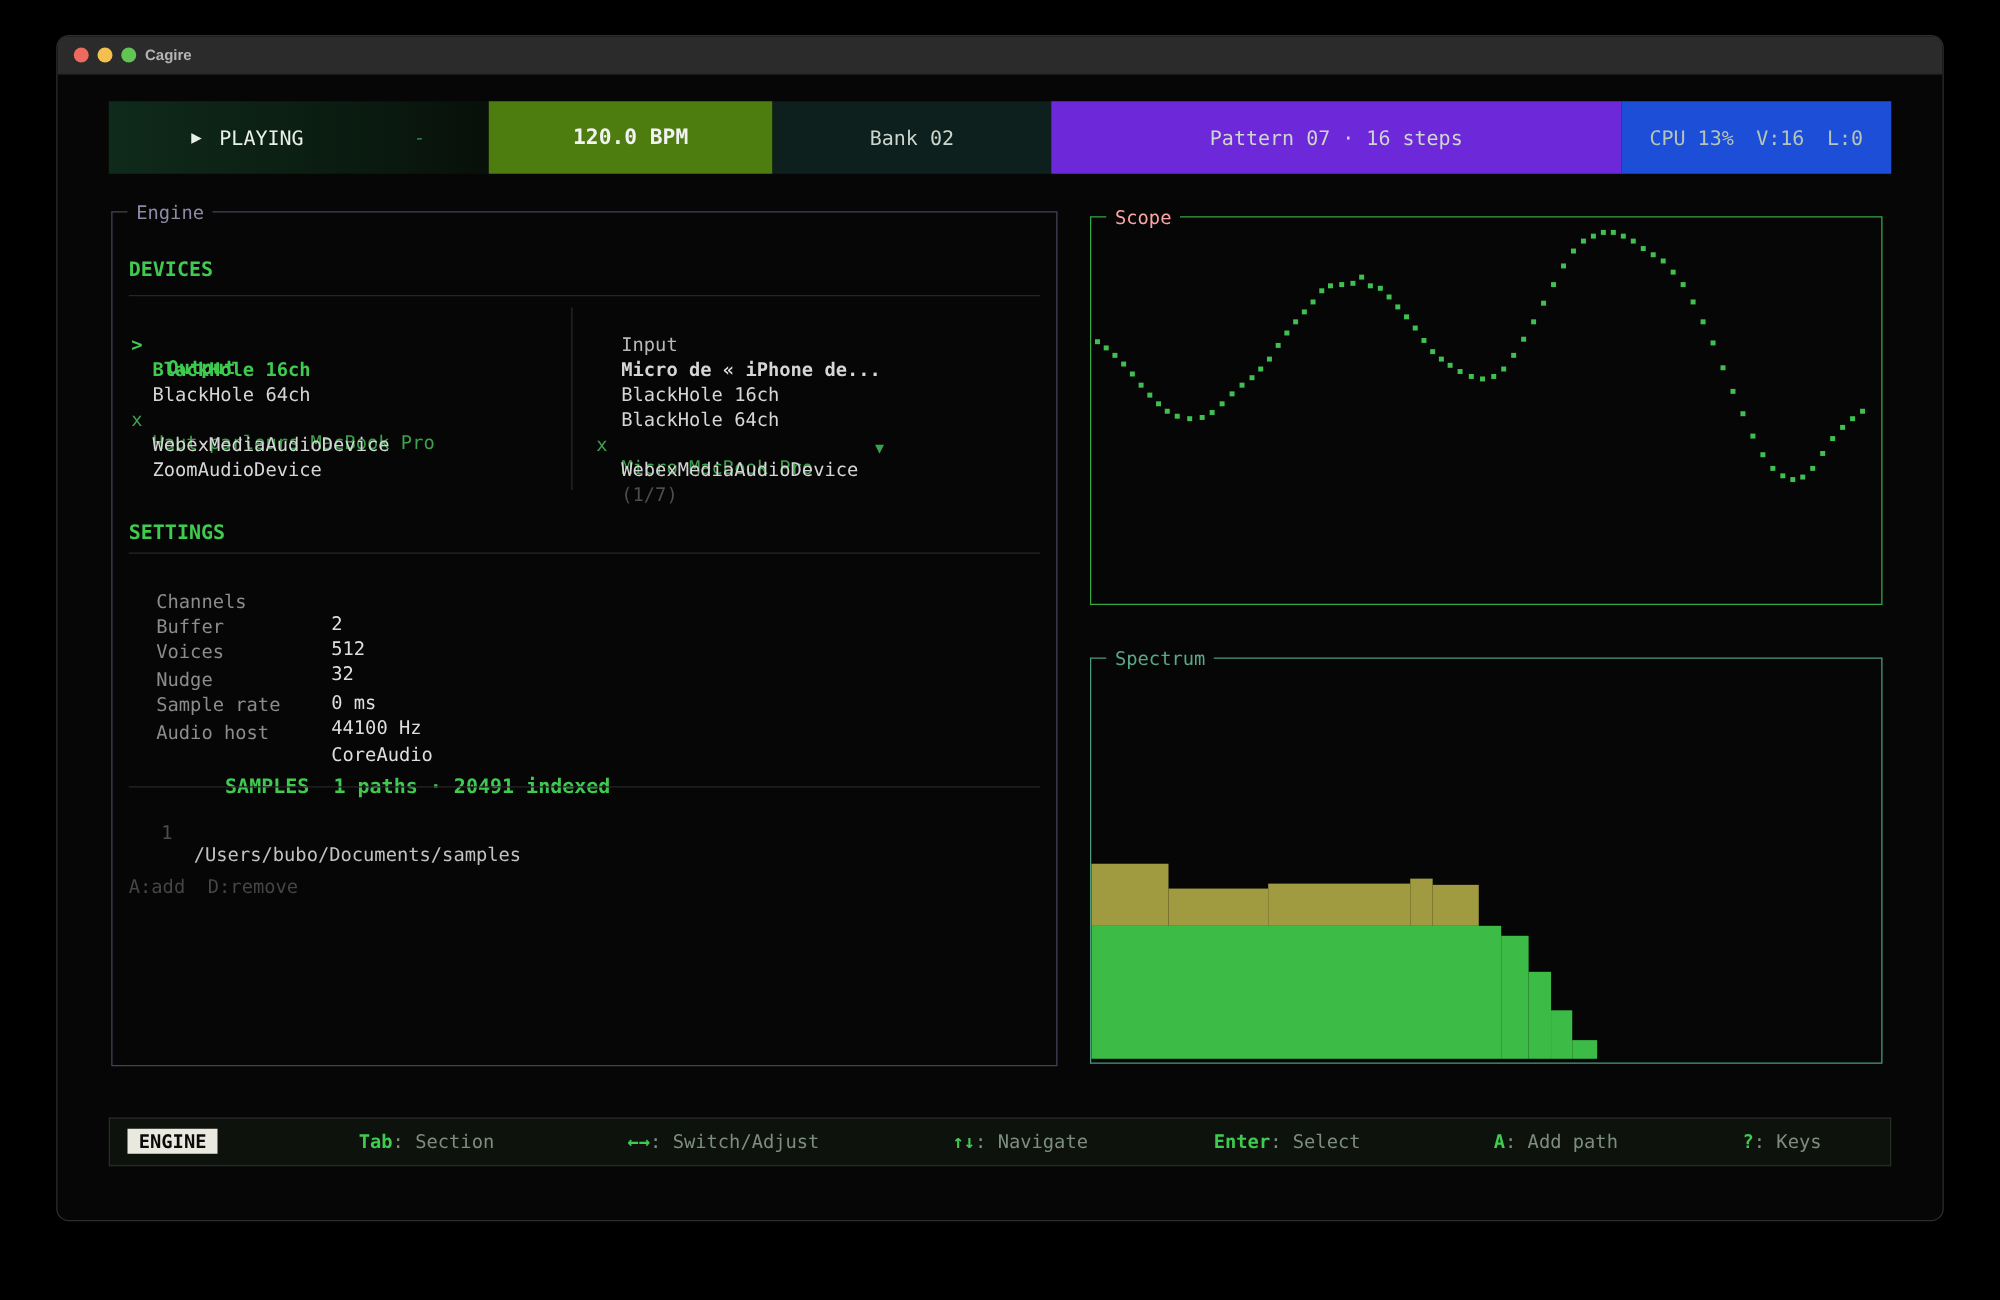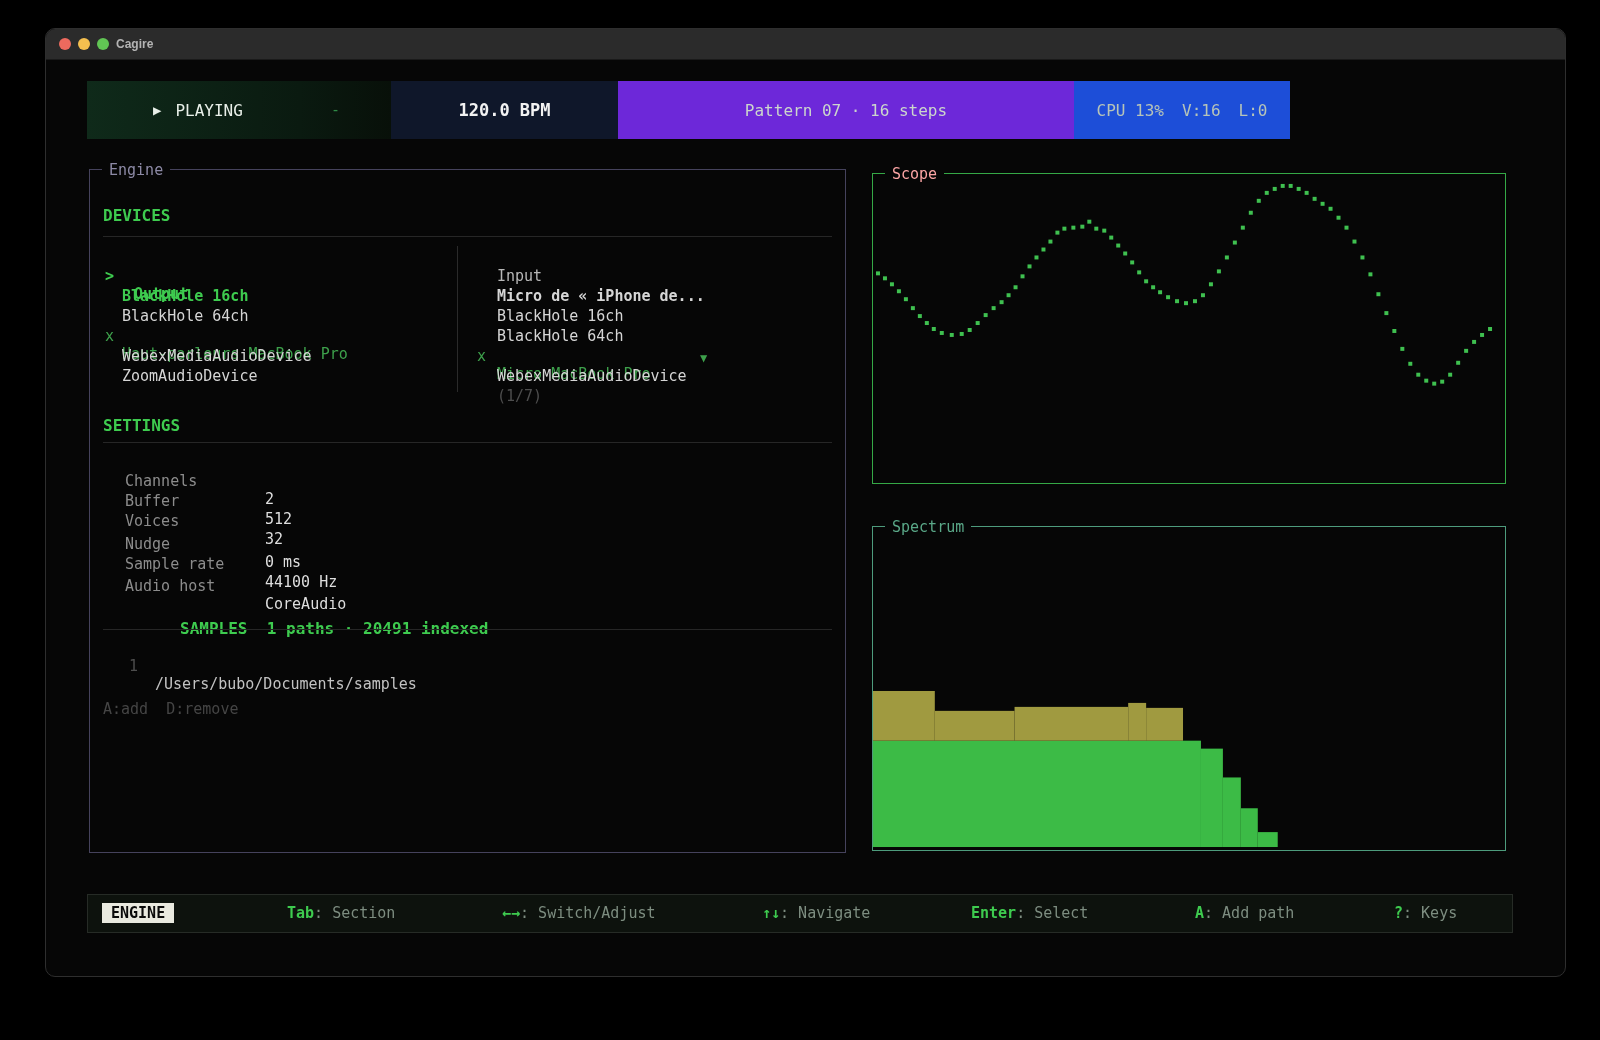--- a/index.html
+++ b/index.html
@@ -1,36 +1,36 @@
 <!DOCTYPE html>
 <html><head>
 <meta charset="utf-8">
 <style>
   html,body{margin:0;padding:0;background:#000;}
   .stage{position:relative;width:1600px;height:1040px;background:#000;overflow:hidden;
          font-family:"DejaVu Sans Mono",monospace;}
   .window{position:absolute;left:45px;top:28px;width:1508px;height:947px;
-          background:#060606;border-radius:10px;border:1px solid #2e2e2e;overflow:hidden;padding-left:11px;}
+          background:#060606;border-radius:10px;border:1px solid #2e2e2e;overflow:hidden;}
   .titlebar{position:absolute;left:0;top:0;width:100%;height:30px;background:#2b2b2b;
             border-bottom:1px solid #1a1a1a;}
   .light{position:absolute;top:9px;width:12px;height:12px;border-radius:50%;}
   .light.red{left:13px;background:#ed6a5e;}
   .light.yellow{left:32px;background:#f4bf4f;}
   .light.green{left:51px;background:#61c554;}
   .title-text{position:absolute;left:70px;top:8px;font-family:"Liberation Sans",sans-serif;
               font-size:12px;font-weight:bold;color:#b4b4b4;}
   
   .statusbar{position:absolute;left:41px;top:52px;width:1426px;height:58px;display:flex;}
   .st{height:100%;display:flex;align-items:center;font-size:16px;}
   .st-playing{width:304px;background:linear-gradient(90deg,#0f2a1a,#0a1a10 70%,#081009);
               color:#e9f0e9;padding-left:66px;box-sizing:border-box;}
   .st-playing .play-glyph{margin-right:14px;font-size:14px;color:#e9f0e9;}
   .st-dash{position:absolute;left:244px;top:0;height:100%;display:flex;align-items:center;
            color:#2f8a46;font-size:15px;}
-  .st-bpm{width:227px;background:#0f172a;color:#f2f2f2;font-weight:bold;font-size:17px;
+  .st-bpm{width:227px;background:#4d7c0f;color:#f2f2f2;font-weight:bold;font-size:17px;
           justify-content:center;}
   .st-bank{width:223px;background:#0e201d;color:#ccd6cc;justify-content:center;}
   .st-pattern{width:456px;background:#6d28d9;color:#ccd6cc;justify-content:center;}
   .st-cpu{width:216px;background:#1d4ed8;color:#b7c4b8;justify-content:center;gap:18px;}
   
   .panel{position:absolute;box-sizing:border-box;}
   .legend{position:absolute;top:-10px;left:12px;background:#060606;padding:0 7px;
           font-size:15px;line-height:20px;}
   .panel-engine{left:43px;top:140px;width:757px;height:684px;border:1px solid #45425c;}
   .panel-engine .legend{color:#8d8aa6;}
@@ -77,20 +77,21 @@
       <span class="light green"></span>
       <span class="title-text">Cagire</span>
     </div>
 
     <div class="statusbar">
       <div class="st st-playing">
         <span class="play-glyph">▶</span>
         <span>PLAYING</span>
       </div>
       <div class="st st-bpm">120.0 BPM</div>
+      <div class="st st-bank">Bank 02</div>
       <div class="st st-pattern">Pattern 07 · 16 steps</div>
       <div class="st st-cpu">
         <span>CPU 13%</span>
         <span>V:16</span>
         <span>L:0</span>
       </div>
       <div class="st-dash">-</div>
     </div>
 
     <div class="panel panel-engine">

